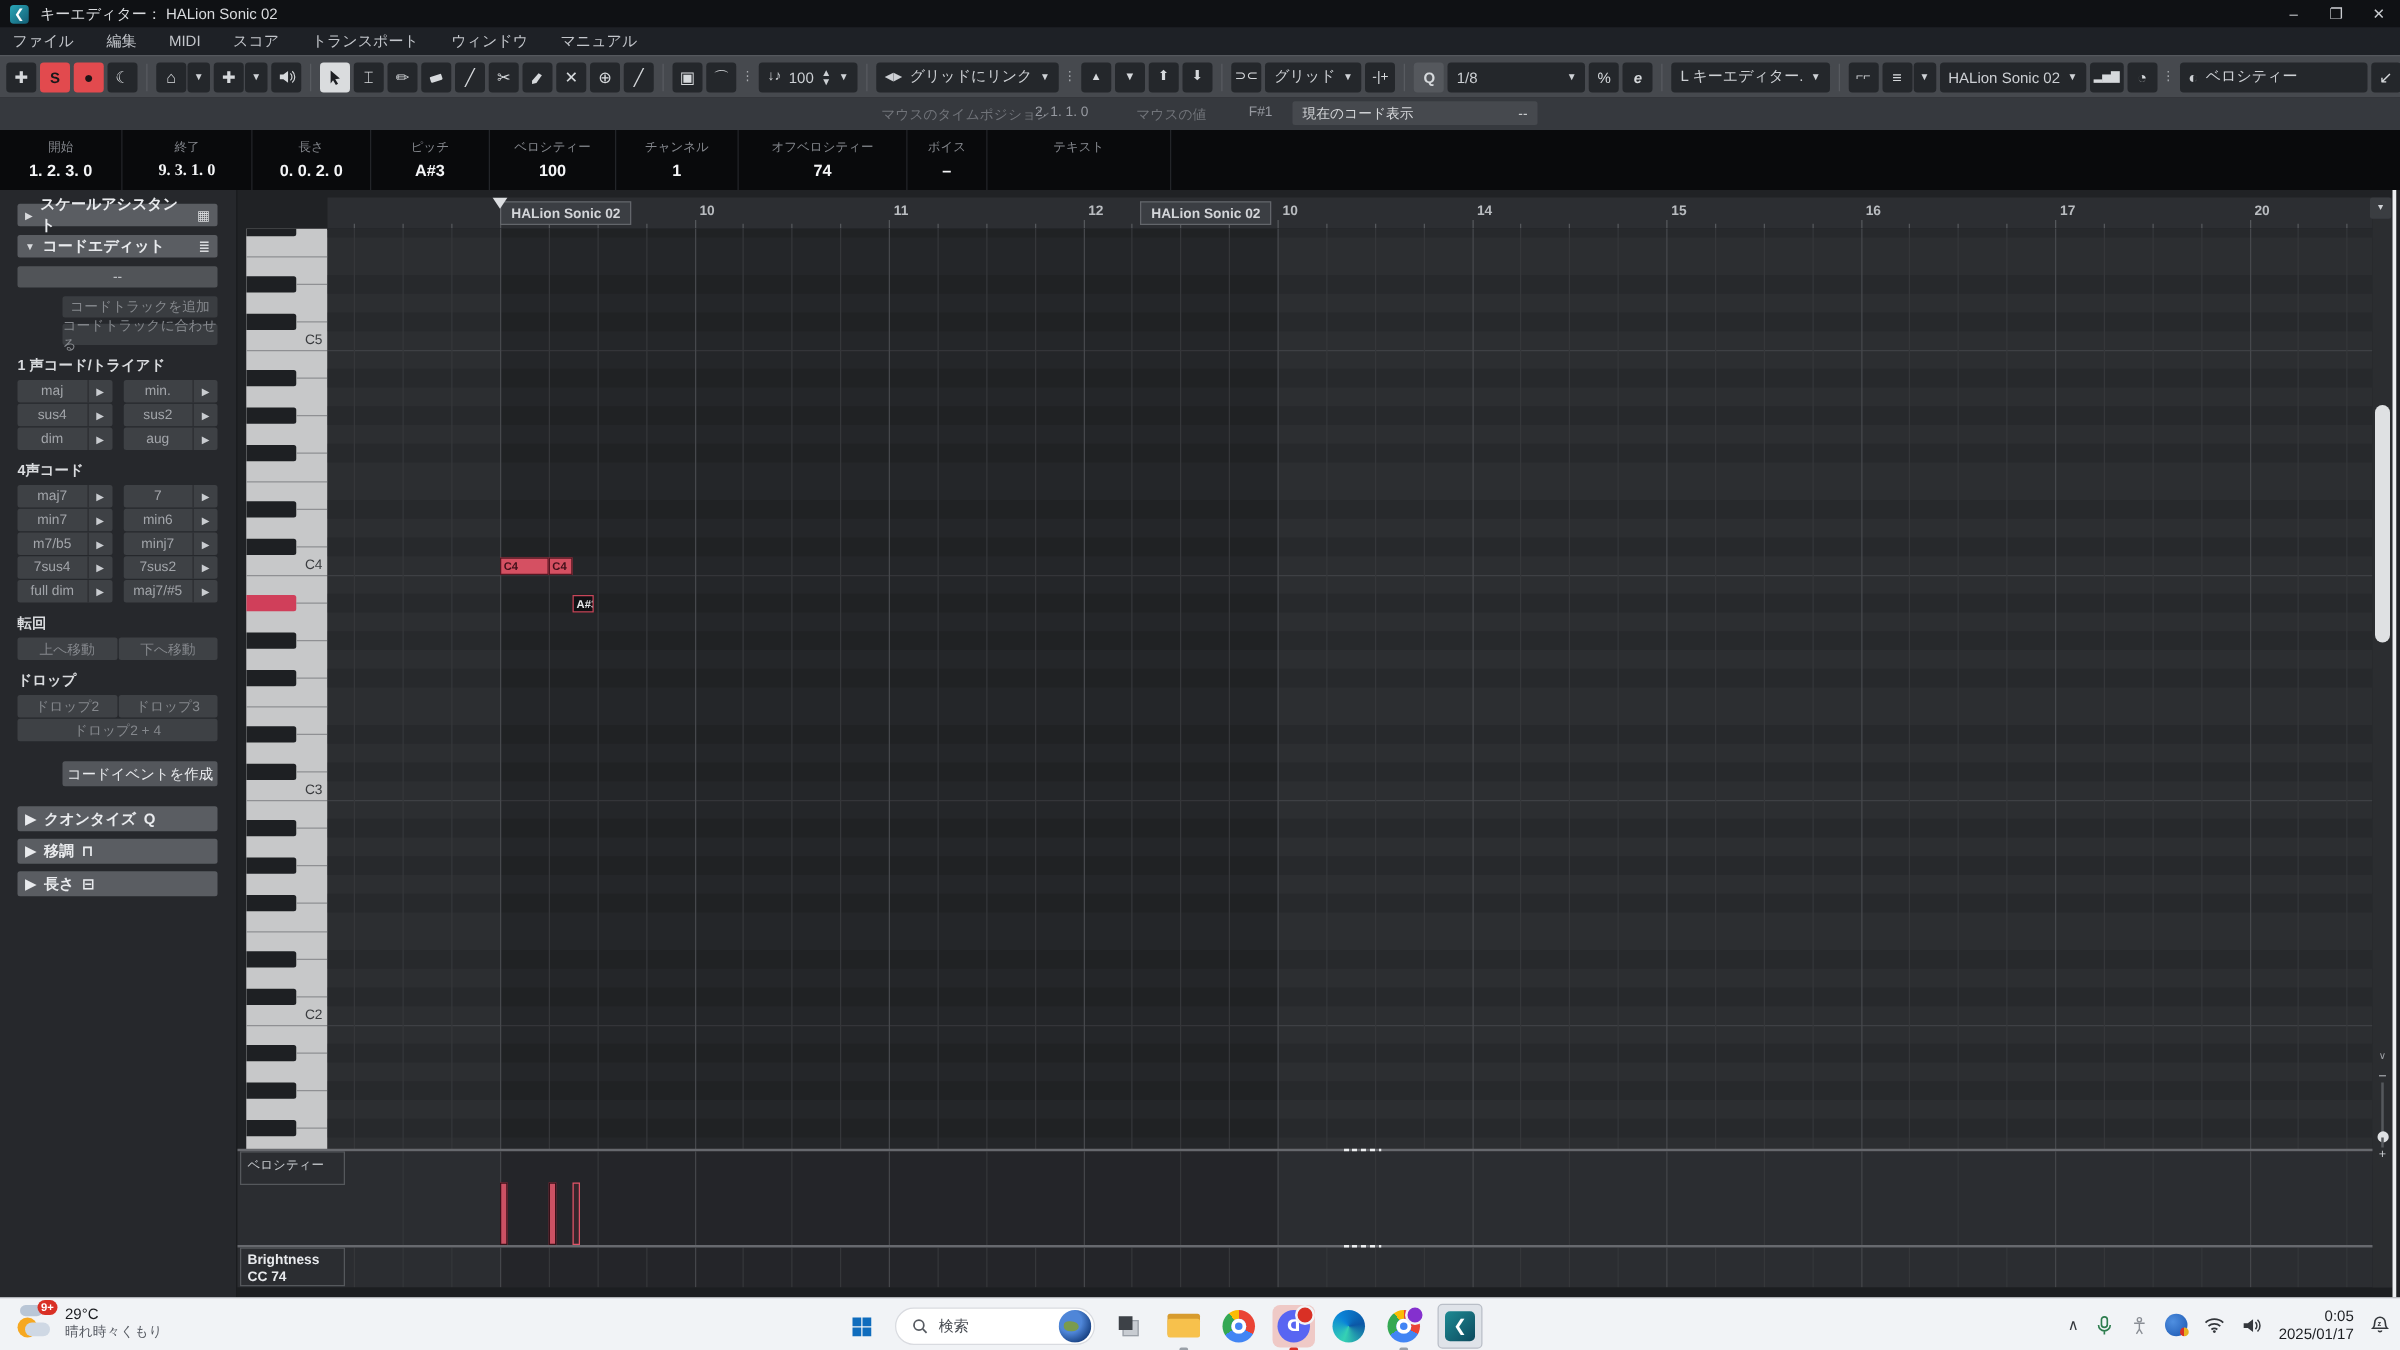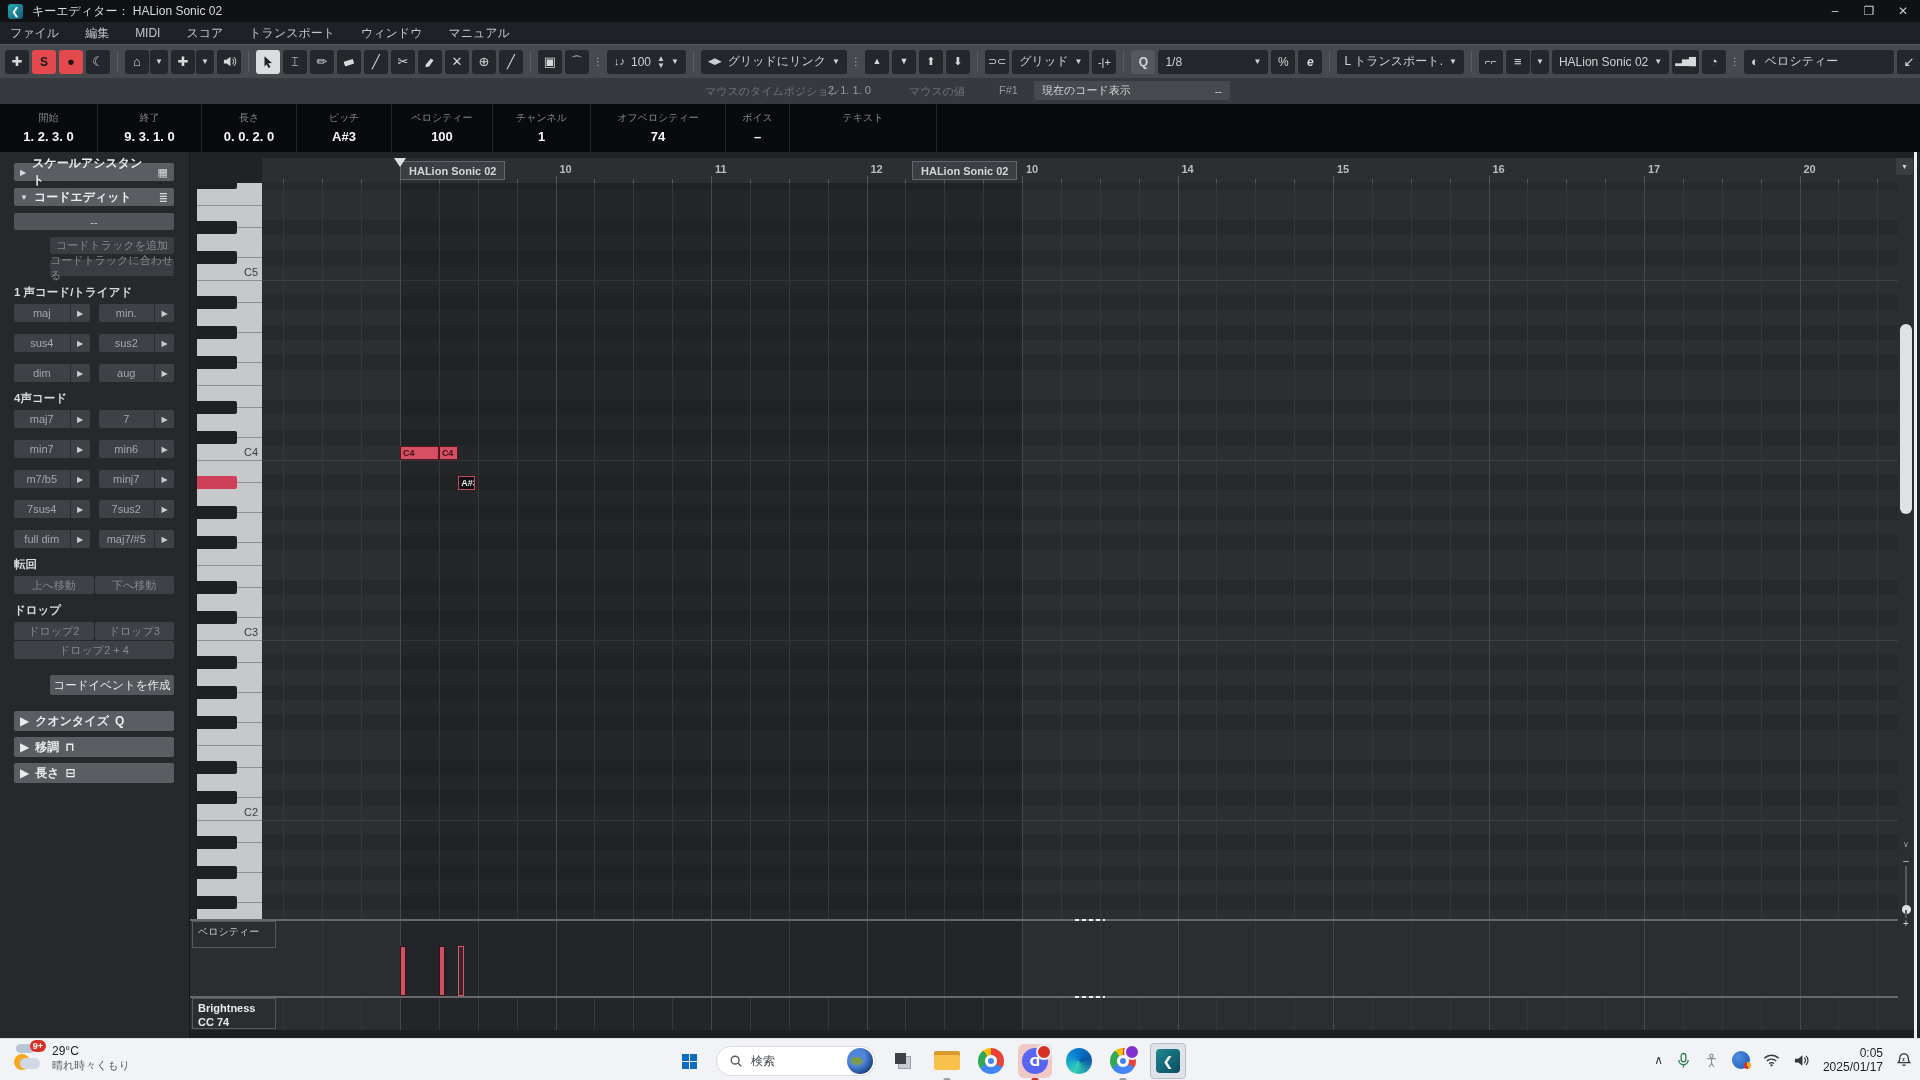--- a/index.html
+++ b/index.html
@@ -49,21 +49,21 @@
   .sb-inner{width:160px}
   .sb-head{height:18px;background:#5a5d62;border-radius:2px;display:flex;align-items:center;padding:0 6px;gap:6px;
            font-size:12px;font-weight:bold;color:#e9ebee;margin-bottom:7px}
   .sb-head .arr{font-size:8px;color:#d8dadd}
   .sb-head .hicon{margin-left:auto;font-size:11px;color:#d8dadd}
   .sb-display{height:17px;background:#515458;border-radius:2px;display:flex;align-items:center;justify-content:center;
               font-size:11px;color:#c9ccd0;margin-bottom:7px}
   .sb-btn{height:17px;background:#3a3d41;border-radius:2px;display:flex;align-items:center;justify-content:center;
           font-size:11px;color:#85888d;margin:0 0 5px 36px}
   .sb-label{font-size:11.5px;font-weight:bold;color:#d9dbde;margin:9px 0 4px}
-  .chord-grid{display:flex;flex-direction:column;gap:12px}
+  .chord-grid{display:flex;flex-direction:column;gap:1px}
   .chord-row{display:flex;gap:9px}
   .chord-btn{flex:1;height:18px;background:#3e4145;border-radius:2px;display:flex;align-items:stretch;overflow:hidden}
   .chord-btn .cl{flex:1;display:flex;align-items:center;justify-content:center;font-size:11px;color:#a3a6ab}
   .chord-btn .cp{width:19px;border-left:1px solid #2b2d30;display:flex;align-items:center;justify-content:center;font-size:8px;color:#c9ccd0}
   .pair-row{display:flex;gap:1px}
   .pair-row .pbtn{flex:1;height:18px;background:#3e4145;display:flex;align-items:center;justify-content:center;font-size:11px;color:#85888d;border-radius:2px}
   .wide-btn{height:18px;background:#3e4145;border-radius:2px;display:flex;align-items:center;justify-content:center;font-size:11px;color:#85888d;margin-top:1px}
   #create-chord{height:20px;background:#54575c;border-radius:2px;display:flex;align-items:center;justify-content:center;
                 font-size:11.5px;color:#e9ebee;margin:16px 0 16px 36px}
   .sb-head2{height:20px;background:#5a5d62;border-radius:2px;display:flex;align-items:center;padding:0 6px;gap:6px;
@@ -298,21 +298,21 @@
   <div class="tsep"></div>
   <div class="tbtn" style="background:#55585d;font-weight:bold">Q</div>
   <div class="tcombo" style="width:110px;justify-content:space-between">
     <span>1/8</span>
       <span class="car">▼</span>
   </div>
   <div class="tbtn">%</div>
   <div class="tbtn" style="font-style:italic;font-weight:bold">e</div>
   <div class="tsep"></div>
   <div class="tcombo">
-    <span>L トランスポート.</span>
+    <span>L キーエディター.</span>
       <span class="car">▼</span>
   </div>
   <div class="tsep"></div>
   <div class="tbtn">
       <span class="ticon" style="font-size:10px">⌐⌐</span>
     </div>
   <div class="tgroup">
     <div class="tbtn">
         <span class="ticon">≡</span>
       </div>
@@ -353,21 +353,21 @@
     <span>現在のコード表示</span>
     <span>--</span>
   </div>
 </div>
 
 <div class="abs" id="infoline">
     <div class="ifield" style="width: 98px;">
       <div class="lab">開始</div>
       <div class="val">1. 2. 3.  0</div>
     </div>
-    <div class="ifield" style="width: 104px;">
+    <div class="ifield" style="width: 104px; font-family: Liberation Serif, serif;">
       <div class="lab">終了</div>
       <div class="val">9. 3. 1.  0</div>
     </div>
     <div class="ifield" style="width: 95px;">
       <div class="lab">長さ</div>
       <div class="val">0. 0. 2.  0</div>
     </div>
     <div class="ifield" style="width: 95px;">
       <div class="lab">ピッチ</div>
       <div class="val">A#3</div>

